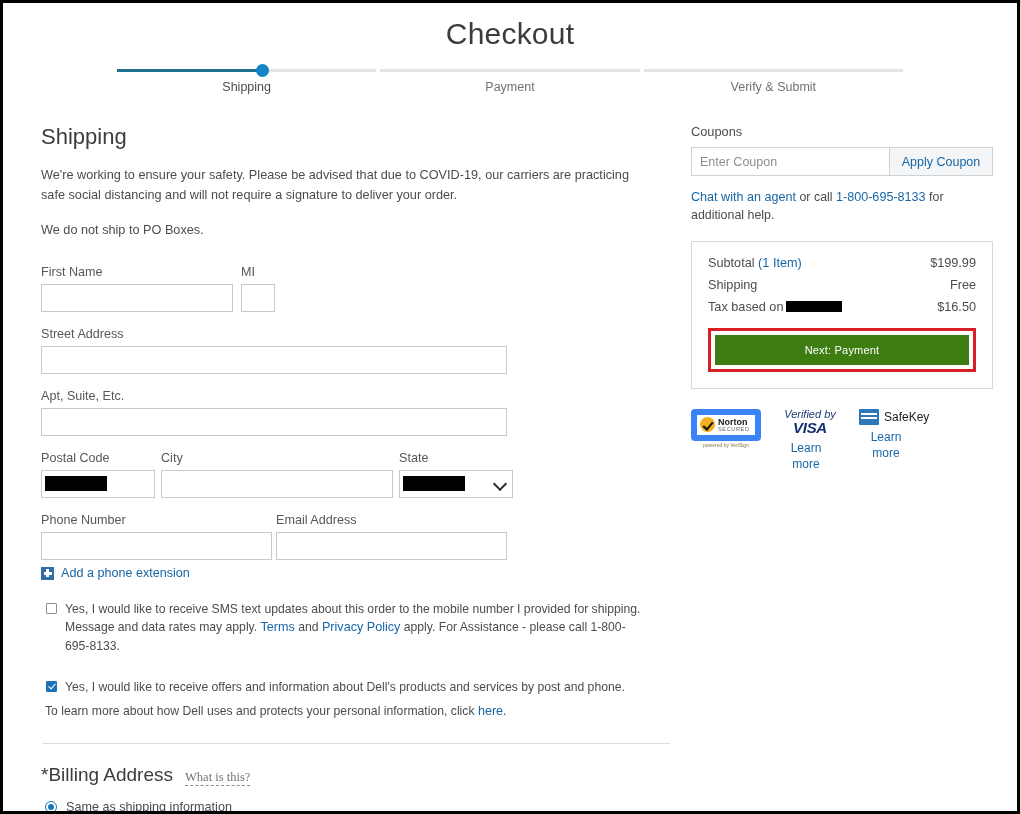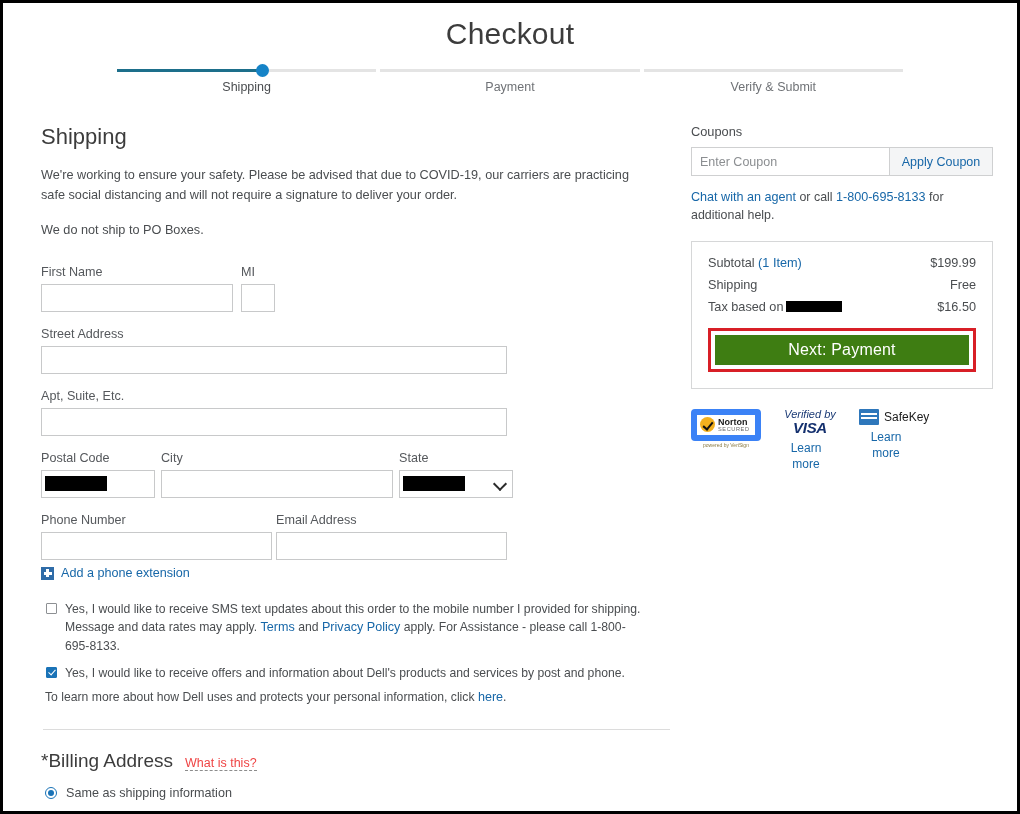--- a/index.html
+++ b/index.html
@@ -195,21 +195,21 @@
   .link {
     color: #1767a8;
     font-size: 12.6px;
     text-decoration: none;
     cursor: pointer;
   }
 
   
   .chk-row {
     display: flex;
-    margin-bottom: 8px;
+    margin-bottom: 22px;
     align-items: flex-start;
   }
   .chk {
     width: 11px;
     height: 11px;
     border: 1px solid #8d9093;
     background: #fff;
     margin: 3px 8px 0 5px;
     flex: none;
     box-sizing: border-box;
@@ -258,23 +258,24 @@
     margin-bottom: 14px;
   }
   .billing-title {
     font-size: 19px;
     color: #3c3c3c;
     font-weight: 400;
   }
   .what-is-this {
     margin-left: 12px;
     font-size: 12.5px;
-    color: #ef4444;
+    color: #737373;
     border-bottom: 1px dashed #8c8c8c;
     cursor: pointer;
+    font-family: Liberation Serif, serif;
   }
   .radio-row {
     display: flex;
     align-items: center;
     margin-bottom: 12px;
   }
   .radio {
     width: 12px;
     height: 12px;
     border-radius: 50%;
@@ -379,21 +380,21 @@
     margin-top: 14px;
     border: 3px solid #d81f26;
     padding: 4px;
     box-sizing: border-box;
   }
   .next-btn {
     display: block;
     width: 100%;
     background: #3e7d12;
     color: #ffffff;
-    font-size: 16px;
+    font-size: 11px;
     font-family: "Liberation Sans", sans-serif;
     border: none;
     height: 30px;
     cursor: pointer;
     letter-spacing: 0.2px;
   }
 
   
   .badges {
     display: flex;

